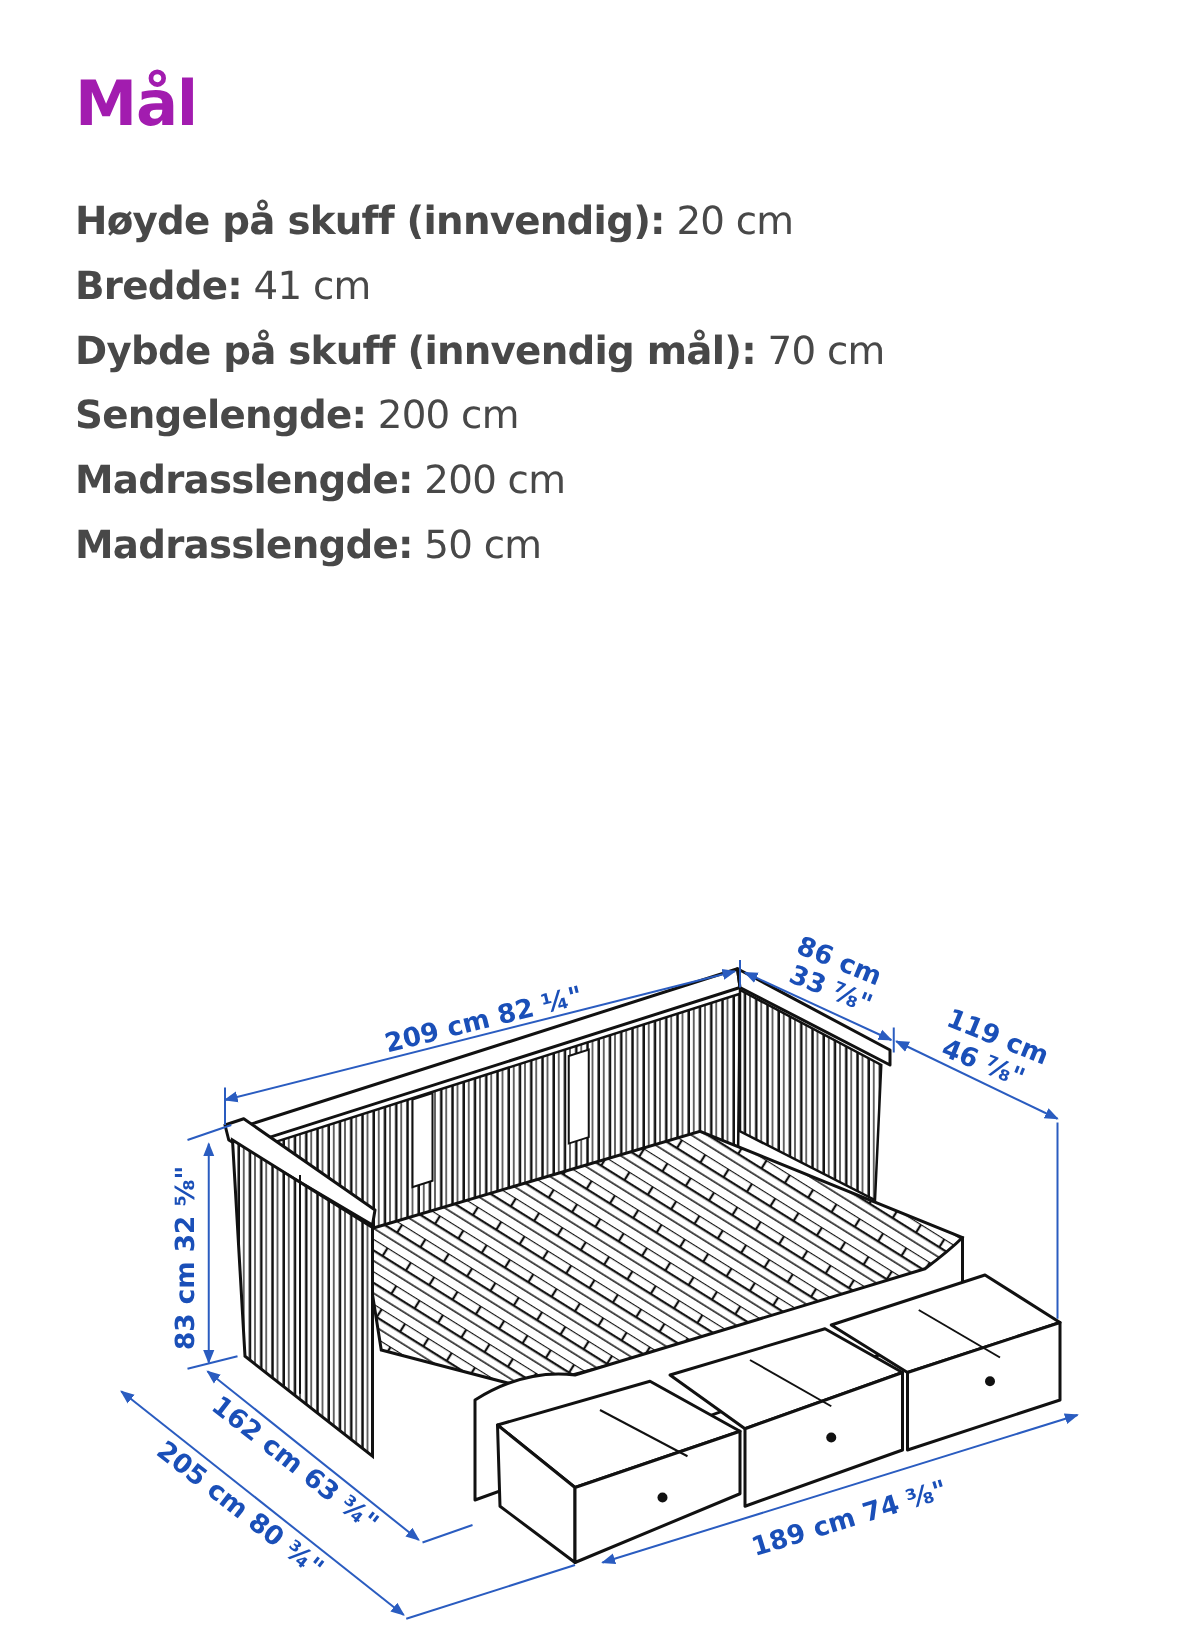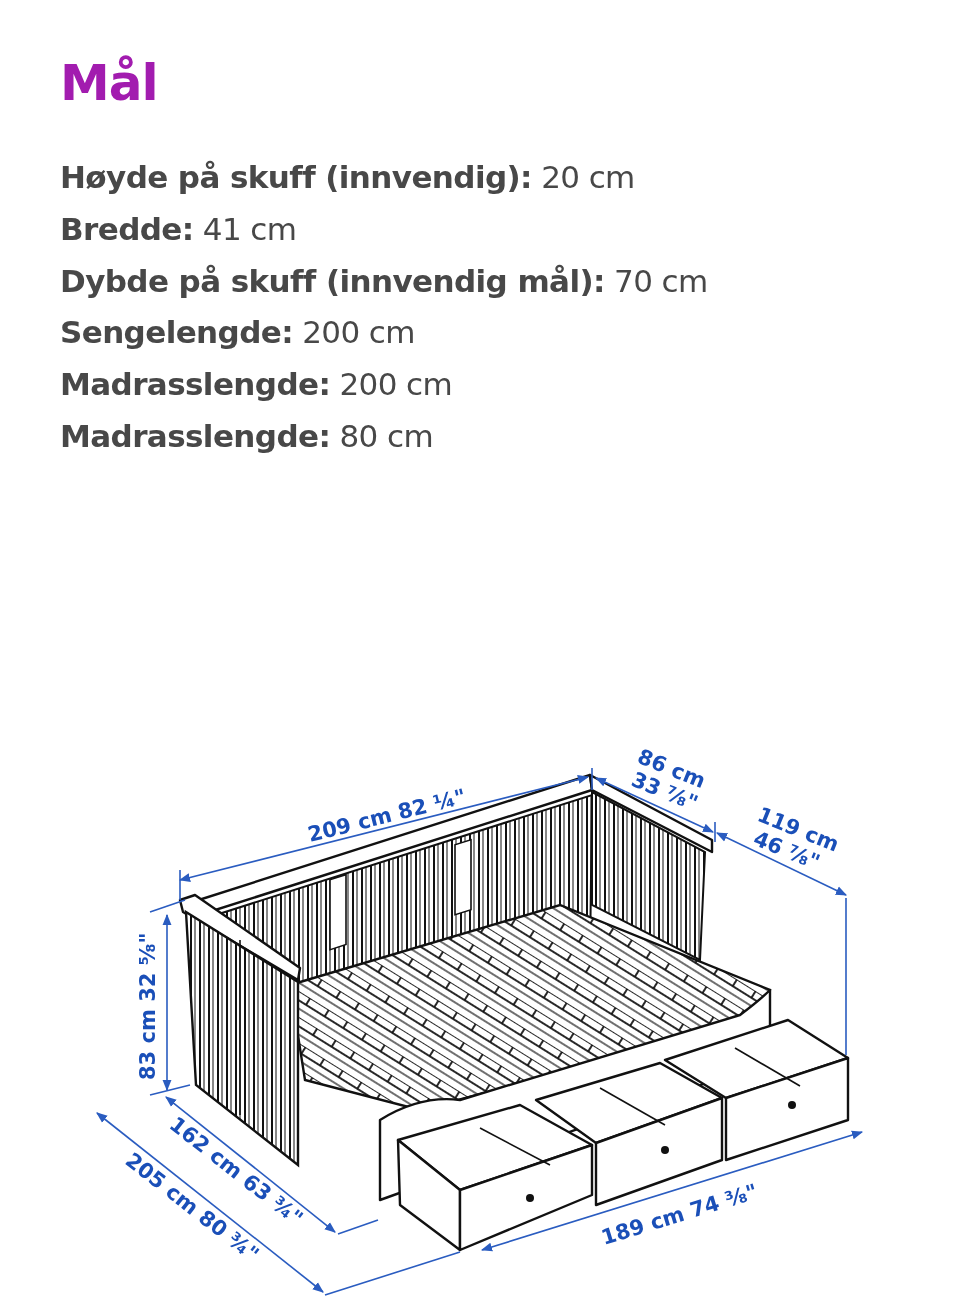--- a/index.html
+++ b/index.html
@@ -21,21 +21,21 @@
 <body>
 
 <h1 class="title">Mål</h1>
 
 <ul class="specs">
   <li class="spec"><span class="lbl">Høyde på skuff (innvendig):</span> <span class="val">20 cm</span></li>
   <li class="spec"><span class="lbl">Bredde:</span> <span class="val">41 cm</span></li>
   <li class="spec"><span class="lbl">Dybde på skuff (innvendig mål):</span> <span class="val">70 cm</span></li>
   <li class="spec"><span class="lbl">Sengelengde:</span> <span class="val">200 cm</span></li>
   <li class="spec"><span class="lbl">Madrasslengde:</span> <span class="val">200 cm</span></li>
-  <li class="spec"><span class="lbl">Madrasslengde:</span> <span class="val">80 cm</span></li>
+  <li class="spec"><span class="lbl">Madrasslengde:</span> <span class="val">50 cm</span></li>
 </ul>
 
 <div class="diagram">
   <svg width="960" height="618" viewBox="0 690 960 618" xmlns="http://www.w3.org/2000/svg">
     <defs>
       <marker id="arr" viewBox="0 0 10 10" refX="9" refY="5" markerWidth="7" markerHeight="7" orient="auto-start-reverse">
         <path d="M0,1 L10,5 L0,9 z" fill="#2a5cc0"></path>
       </marker>
       <pattern id="slats" width="9" height="9" patternUnits="userSpaceOnUse" patternTransform="rotate(0)">
         <rect width="9" height="9" fill="#fff"></rect>

